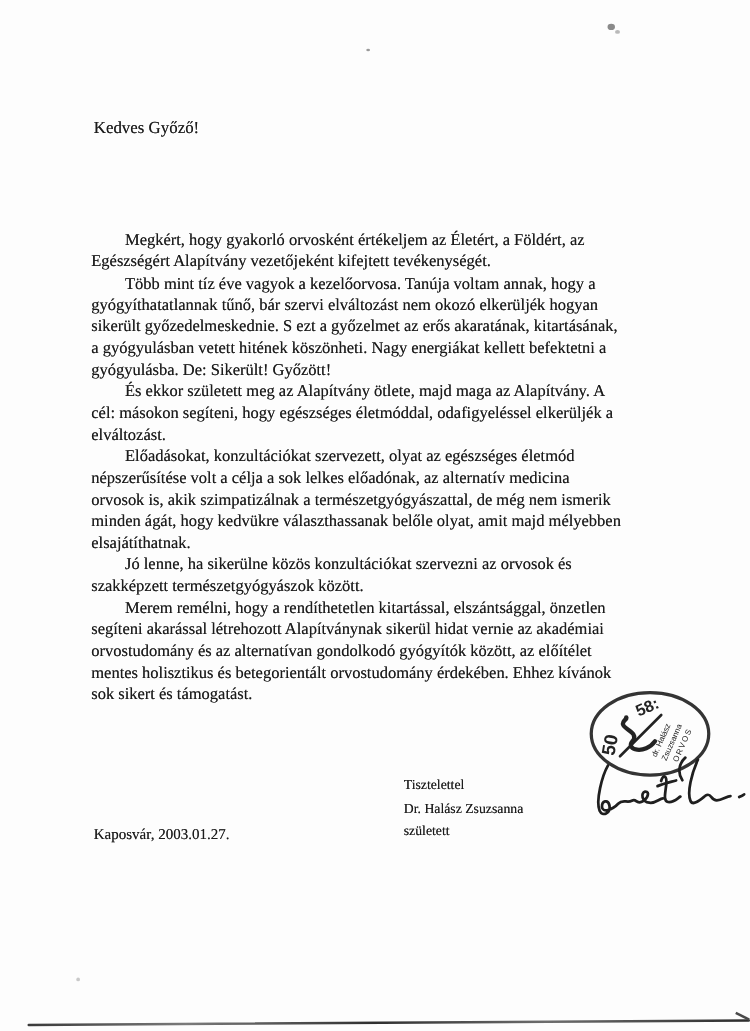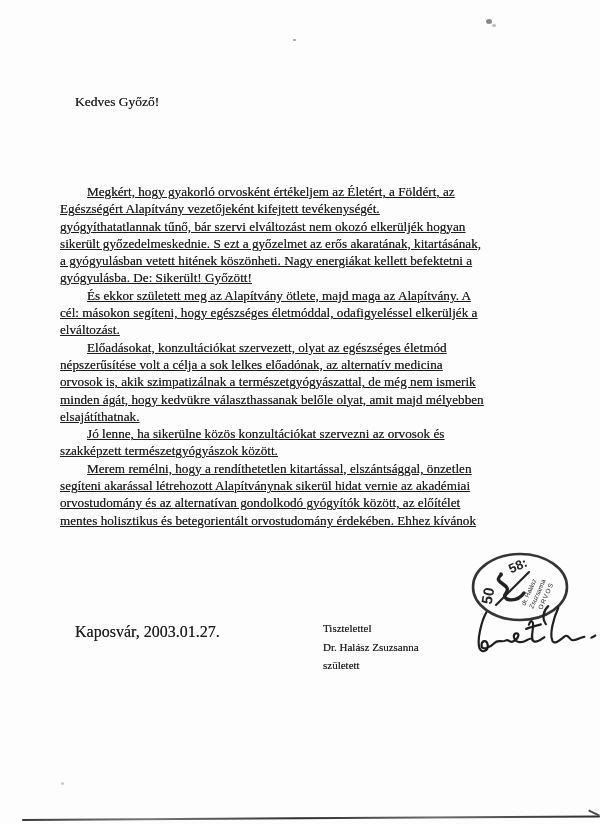--- a/index.html
+++ b/index.html
@@ -15,35 +15,35 @@
     overflow:hidden;
     font-family:"Liberation Serif", serif;
     color:var(--ink);
   }
   .txt{ text-shadow:0 0 0.5px rgba(35,35,35,0.75); }
   .salutation{
     position:absolute;left:75px;top:94px;
     font-size:13.5px;
   }
   .body-block{
-    position:absolute;left:60px;top:183px;width:500px;text-decoration:underline;
+    position:absolute;left:73px;top:183px;width:500px;
   }
   .line{
     font-size:13.2px;
     line-height:17.3px;
     white-space:pre;
   }
   .ind{ padding-left:27px; }
   .closing{
     position:absolute;left:323px;top:619px;width:172px;
     text-align:left;font-size:11px;line-height:18.6px;
   }
   .dateline{
-    position:absolute;left:75px;top:623px;
-    font-size:16px;
+    position:absolute;left:75px;top:660px;
+    font-size:12px;
     text-align:center;
   }
   .stamp{ position:absolute;left:458px;top:549px; }
   .signature{ position:absolute;left:445px;top:597px; transform:rotate(-2deg); }
   .speck{ position:absolute;border-radius:50%; }
   .speck-1a{ left:486px;top:19px;width:6px;height:5px;background:#8a8a8a; }
   .speck-1b{ left:492px;top:24px;width:4px;height:3px;background:#b9b9b9; }
   .speck-2{ left:293px;top:39px;width:3px;height:2px;background:#9a9a9a; }
   .speck-3{ left:61px;top:782px;width:3px;height:3px;background:#c9c9c9; }
   .scan-edge{
@@ -66,38 +66,40 @@
   <div class="speck speck-1a"></div>
   <div class="speck speck-1b"></div>
   <div class="speck speck-2"></div>
   <div class="speck speck-3"></div>
 
   <div class="salutation txt">Kedves Győző!</div>
 
   <div class="body-block">
     <div class="line ind txt">Megkért, hogy gyakorló orvosként értékeljem az Életért, a Földért, az</div>
     <div class="line txt">Egészségért Alapítvány vezetőjeként kifejtett tevékenységét.</div>
+    <div class="line ind txt">Több mint tíz éve vagyok a kezelőorvosa. Tanúja voltam annak, hogy a</div>
     <div class="line txt">gyógyíthatatlannak tűnő, bár szervi elváltozást nem okozó elkerüljék hogyan</div>
     <div class="line txt">sikerült győzedelmeskednie. S ezt a győzelmet az erős akaratának, kitartásának,</div>
     <div class="line txt">a gyógyulásban vetett hitének köszönheti. Nagy energiákat kellett befektetni a</div>
     <div class="line txt">gyógyulásba. De: Sikerült! Győzött!</div>
     <div class="line ind txt">És ekkor született meg az Alapítvány ötlete, majd maga az Alapítvány. A</div>
     <div class="line txt">cél: másokon segíteni, hogy egészséges életmóddal, odafigyeléssel elkerüljék a</div>
     <div class="line txt">elváltozást.</div>
     <div class="line ind txt">Előadásokat, konzultációkat szervezett, olyat az egészséges életmód</div>
     <div class="line txt">népszerűsítése volt a célja a sok lelkes előadónak, az alternatív medicina</div>
     <div class="line txt">orvosok is, akik szimpatizálnak a természetgyógyászattal, de még nem ismerik</div>
     <div class="line txt">minden ágát, hogy kedvükre választhassanak belőle olyat, amit majd mélyebben</div>
     <div class="line txt">elsajátíthatnak.</div>
     <div class="line ind txt">Jó lenne, ha sikerülne közös konzultációkat szervezni az orvosok és</div>
     <div class="line txt">szakképzett természetgyógyászok között.</div>
     <div class="line ind txt">Merem remélni, hogy a rendíthetetlen kitartással, elszántsággal, önzetlen</div>
     <div class="line txt">segíteni akarással létrehozott Alapítványnak sikerül hidat vernie az akadémiai</div>
     <div class="line txt">orvostudomány és az alternatívan gondolkodó gyógyítók között, az előítélet</div>
     <div class="line txt">mentes holisztikus és betegorientált orvostudomány érdekében. Ehhez kívánok</div>
+    <div class="line txt">sok sikert és támogatást.</div>
   </div>
 
   <div class="closing">
     <div class="txt">Tisztelettel</div>
     <div class="txt">Dr. Halász Zsuzsanna</div>
     <div class="txt">született</div>
   </div>
 
   <div class="dateline txt">Kaposvár, 2003.01.27.</div>
 

